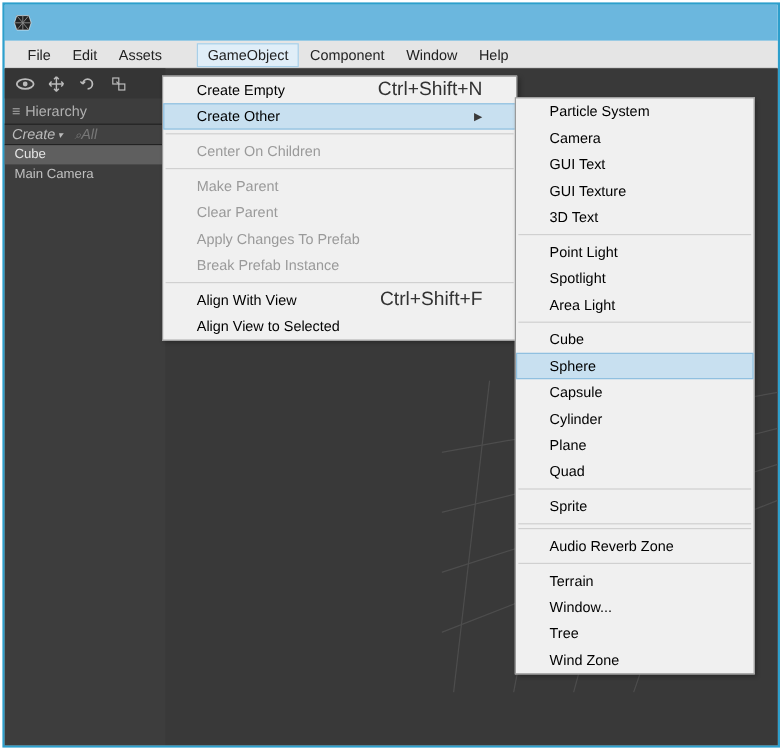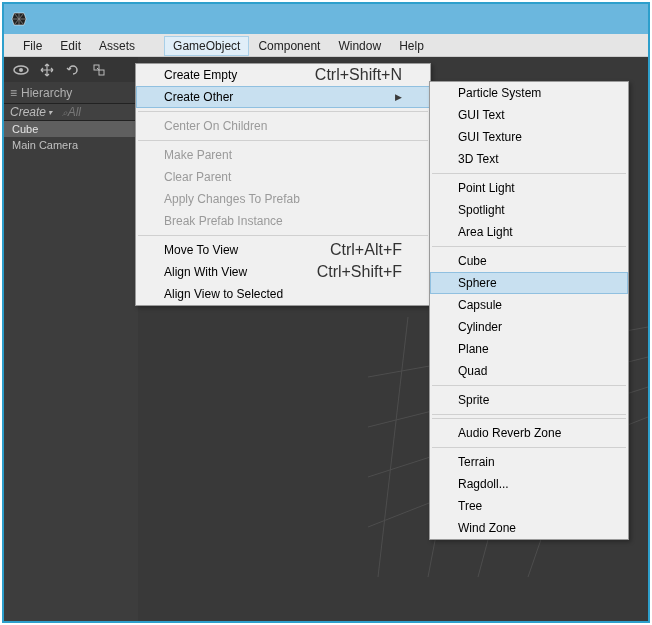--- a/index.html
+++ b/index.html
@@ -144,36 +144,35 @@
       <span>Clear Parent</span>
     </div>
     <div class="dd-item disabled">
       <span>Apply Changes To Prefab</span>
     </div>
     <div class="dd-item disabled">
       <span>Break Prefab Instance</span>
     </div>
     <div class="dd-sep"></div>
     <div class="dd-item">
-      <span>Move To View</span>
-      <span class="dd-short">Ctrl+Alt+F</span>
-    </div>
-    <div class="dd-item">
       <span>Align With View</span>
       <span class="dd-short">Ctrl+Shift+F</span>
     </div>
     <div class="dd-item">
       <span>Align View to Selected</span>
     </div>
   </div>
 <div class="dropdown-menu dropdown-sub" id="sub-menu">
     <div class="dd-item">
       <span>Particle System</span>
     </div>
     <div class="dd-item">
+      <span>Camera</span>
+    </div>
+    <div class="dd-item">
       <span>GUI Text</span>
     </div>
     <div class="dd-item">
       <span>GUI Texture</span>
     </div>
     <div class="dd-item">
       <span>3D Text</span>
     </div>
     <div class="dd-sep"></div>
     <div class="dd-item">
@@ -211,21 +210,21 @@
     <div class="dd-sep"></div>
     <div class="dd-sep"></div>
     <div class="dd-item">
       <span>Audio Reverb Zone</span>
     </div>
     <div class="dd-sep"></div>
     <div class="dd-item">
       <span>Terrain</span>
     </div>
     <div class="dd-item">
-      <span>Ragdoll...</span>
+      <span>Window...</span>
     </div>
     <div class="dd-item">
       <span>Tree</span>
     </div>
     <div class="dd-item">
       <span>Wind Zone</span>
     </div>
   </div>
 
 </body></html>

